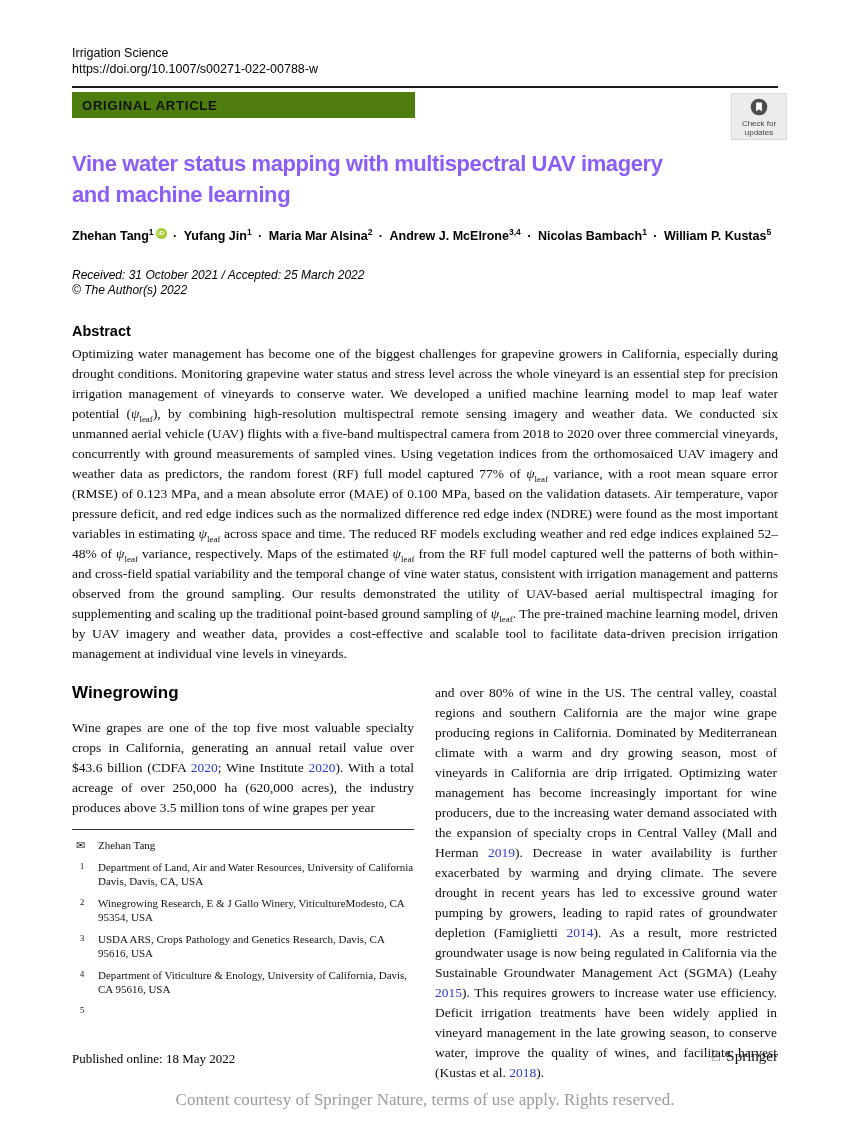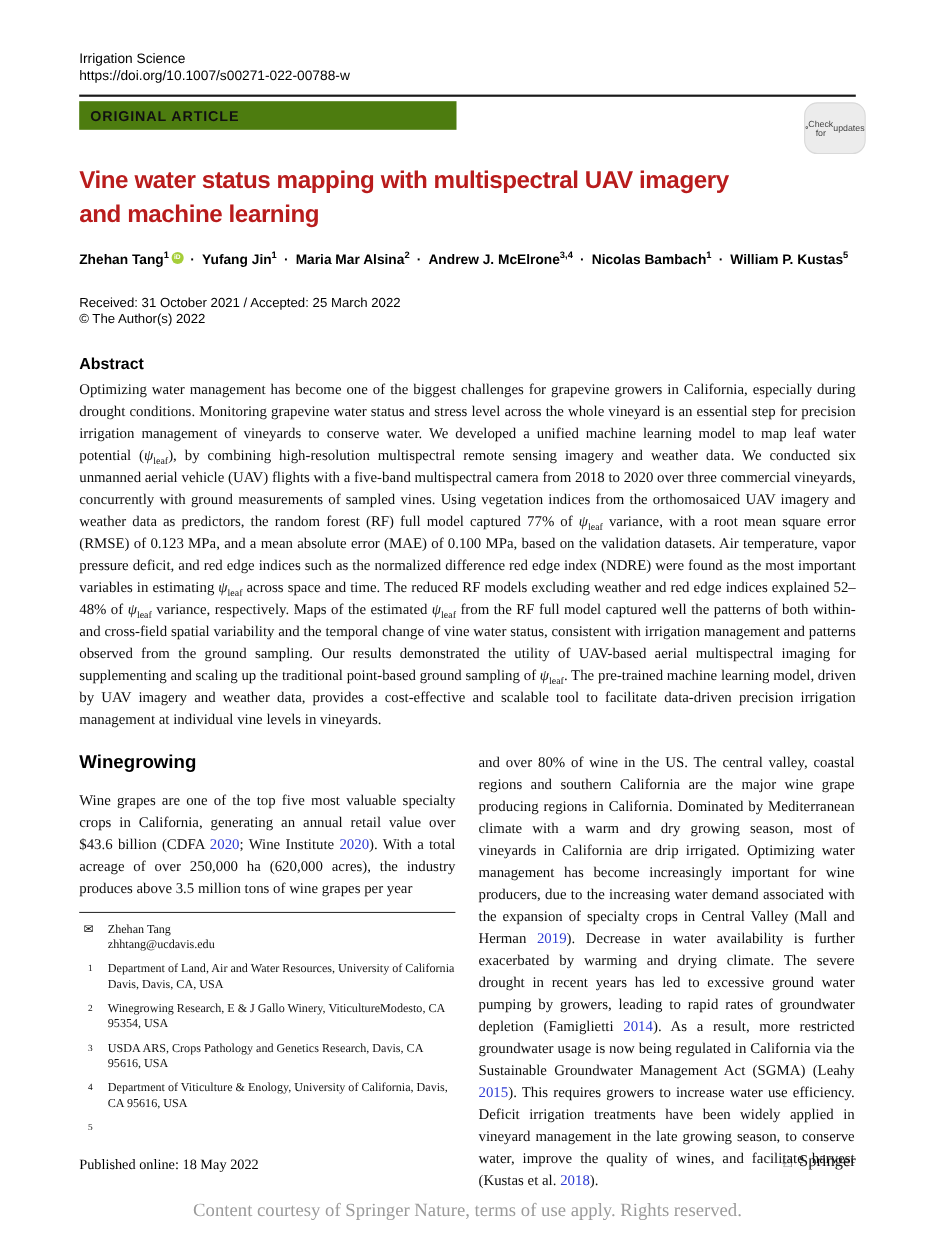--- a/index.html
+++ b/index.html
@@ -12,41 +12,41 @@
   
   .journal-head{font-family:"Liberation Sans", sans-serif;font-size:12.5px;line-height:16px;color:#000;}
   .top-rule{margin-top:9px;height:2px;background:#1a1a1a;}
   .article-type{
     margin-top:4px;width:333px;height:26px;background:#4d7c0f;
     display:flex;align-items:center;padding-left:10px;
     font-family:"Liberation Sans", sans-serif;font-weight:bold;font-size:13px;letter-spacing:0.8px;color:#111;
   }
   .check-badge{
     position:absolute;top:93px;right:63px;width:54px;height:45px;background:#ececec;
-    border:1px solid #d9d9d9;border-radius:12px;display:flex;flex-direction:row;align-items:center;justify-content:center;
+    border:1px solid #d9d9d9;border-radius:0;display:flex;flex-direction:column;align-items:center;justify-content:center;
     font-family:"Liberation Sans", sans-serif;font-size:8px;line-height:9px;color:#444;text-align:center;
   }
   .check-badge svg{display:block;margin-bottom:2px;}
 
   
   .title{
     margin-top:30px;font-family:"Liberation Sans", sans-serif;font-weight:bold;
-    font-size:22px;line-height:31px;letter-spacing:-0.4px;color:#b91c1c;
+    font-size:22px;line-height:31px;letter-spacing:-0.4px;color:#8b5cf6;
   }
   .authors{
     margin-top:17px;font-family:"Liberation Sans", sans-serif;font-weight:bold;font-size:12.5px;color:#000;
   }
   .authors sup{font-size:8.5px;}
   .author-sep{font-weight:bold;padding:0 3px;}
   .orcid{
     display:inline-block;width:11px;height:11px;border-radius:50%;background:#A6CE39;color:#fff;
     font-size:6px;line-height:11px;text-align:center;font-weight:bold;vertical-align:super;margin-left:2px;
     font-family:"Liberation Sans", sans-serif;
   }
-  .dates{margin-top:25px;font-family:"Liberation Sans", sans-serif;font-size:12px;line-height:15px;color:#000;}
+  .dates{margin-top:25px;font-family:"Liberation Sans", sans-serif;font-size:12px;line-height:15px;color:#000;font-style:italic;}
 
   
   .abstract-h{margin-top:25px;font-family:"Liberation Sans", sans-serif;font-weight:bold;font-size:14.5px;color:#000;}
   .body-text{font-size:13.5px;line-height:20px;text-align:justify;color:#0d0d0d;}
   .abstract-p{margin-top:5px;}
   sub{font-size:9px;line-height:0;}
   .ref-link{color:#2e3bd3;cursor:pointer;margin-top:36px;}
 
   
   .columns{margin-top:19px;display:flex;gap:21px;}
@@ -110,21 +110,20 @@
 
   <div class="columns">
     <div class="col">
       <div class="intro-h">Winegrowing</div>
       <div class="body-text">Wine grapes are one of the top five most valuable specialty crops in California, generating an annual retail value over $43.6 billion (CDFA <span class="ref-link">2020</span>; Wine Institute <span class="ref-link">2020</span>). With a total acreage of over 250,000 ha (620,000 acres), the industry produces above 3.5 million tons of wine grapes per year</div>
       <div class="fn-rule"></div>
       <div class="footnotes">
         <div class="fn-item">
           <span class="fn-mark">✉</span>
           <span>Zhehan Tang</span>
-          <span class="fn-email">zhhtang@ucdavis.edu</span>
         </div>
         <div id="affils">
             <div class="fn-item"><span class="fn-num">1</span><span>Department of Land, Air and Water Resources, University of California Davis, Davis, CA, USA</span></div>
             <div class="fn-item"><span class="fn-num">2</span><span>Winegrowing Research, E &amp; J Gallo Winery, ViticultureModesto, CA 95354, USA</span></div>
             <div class="fn-item"><span class="fn-num">3</span><span>USDA ARS, Crops Pathology and Genetics Research, Davis, CA 95616, USA</span></div>
             <div class="fn-item"><span class="fn-num">4</span><span>Department of Viticulture &amp; Enology, University of California, Davis, CA 95616, USA</span></div>
             <div class="fn-item"><span class="fn-num">5</span></div>
           </div>
       </div>
     </div>

